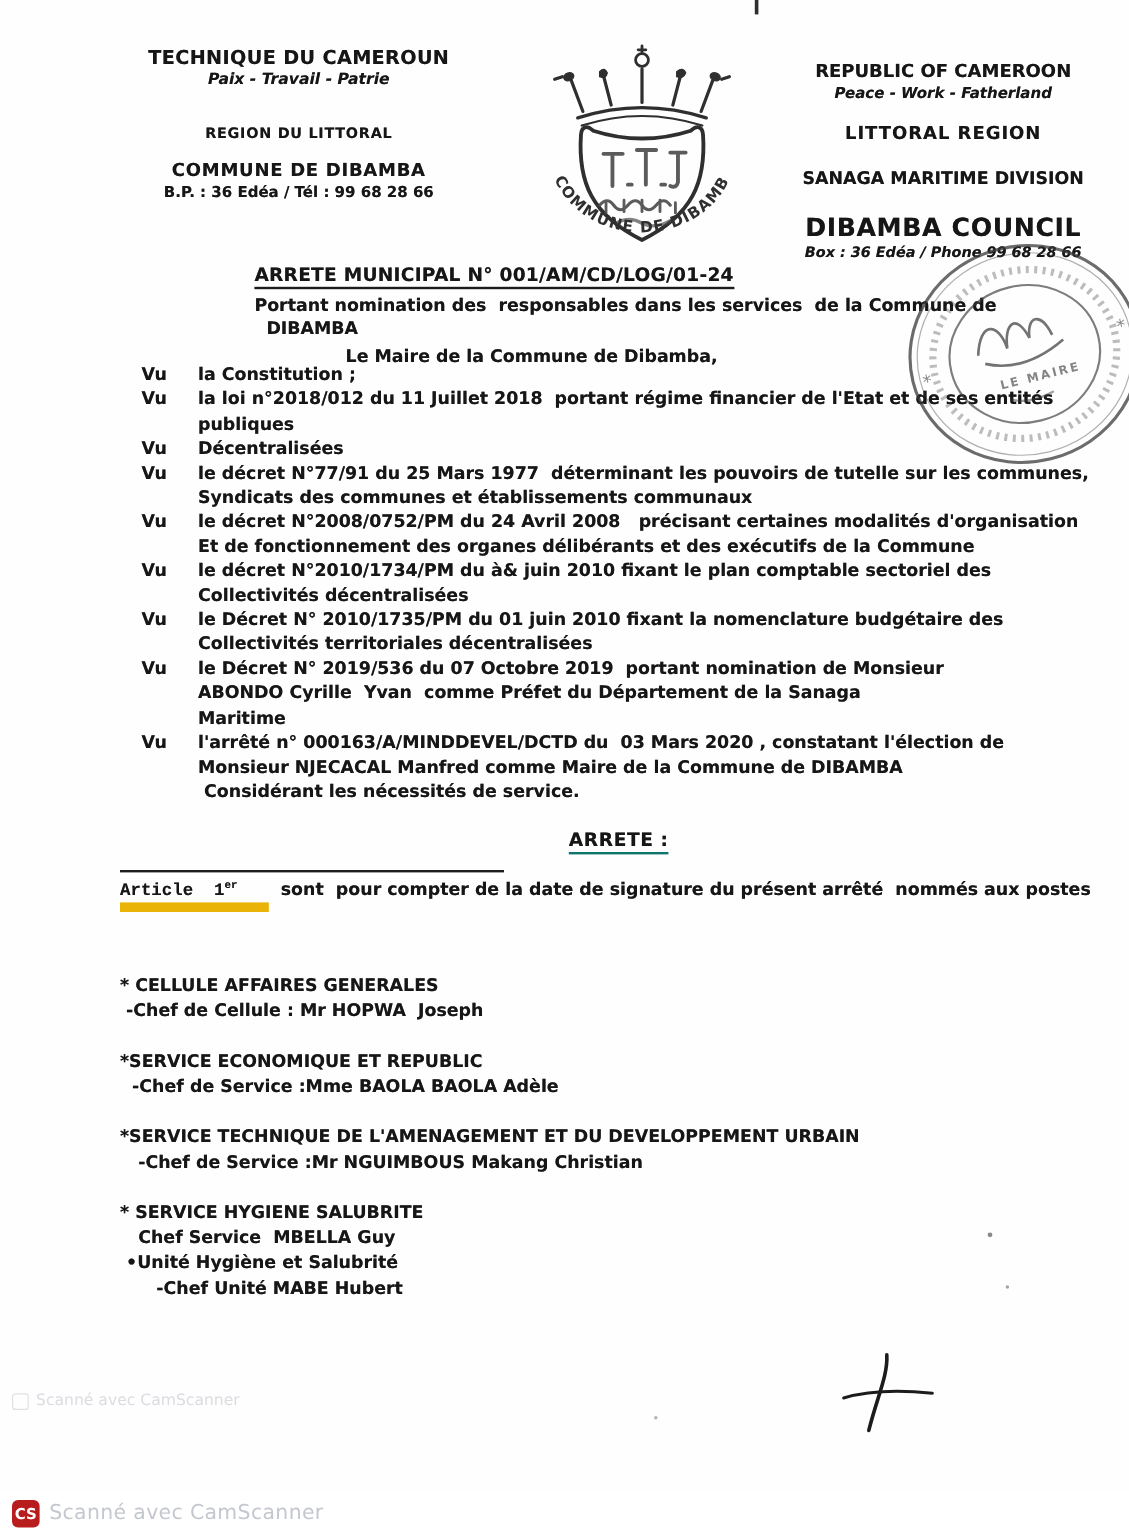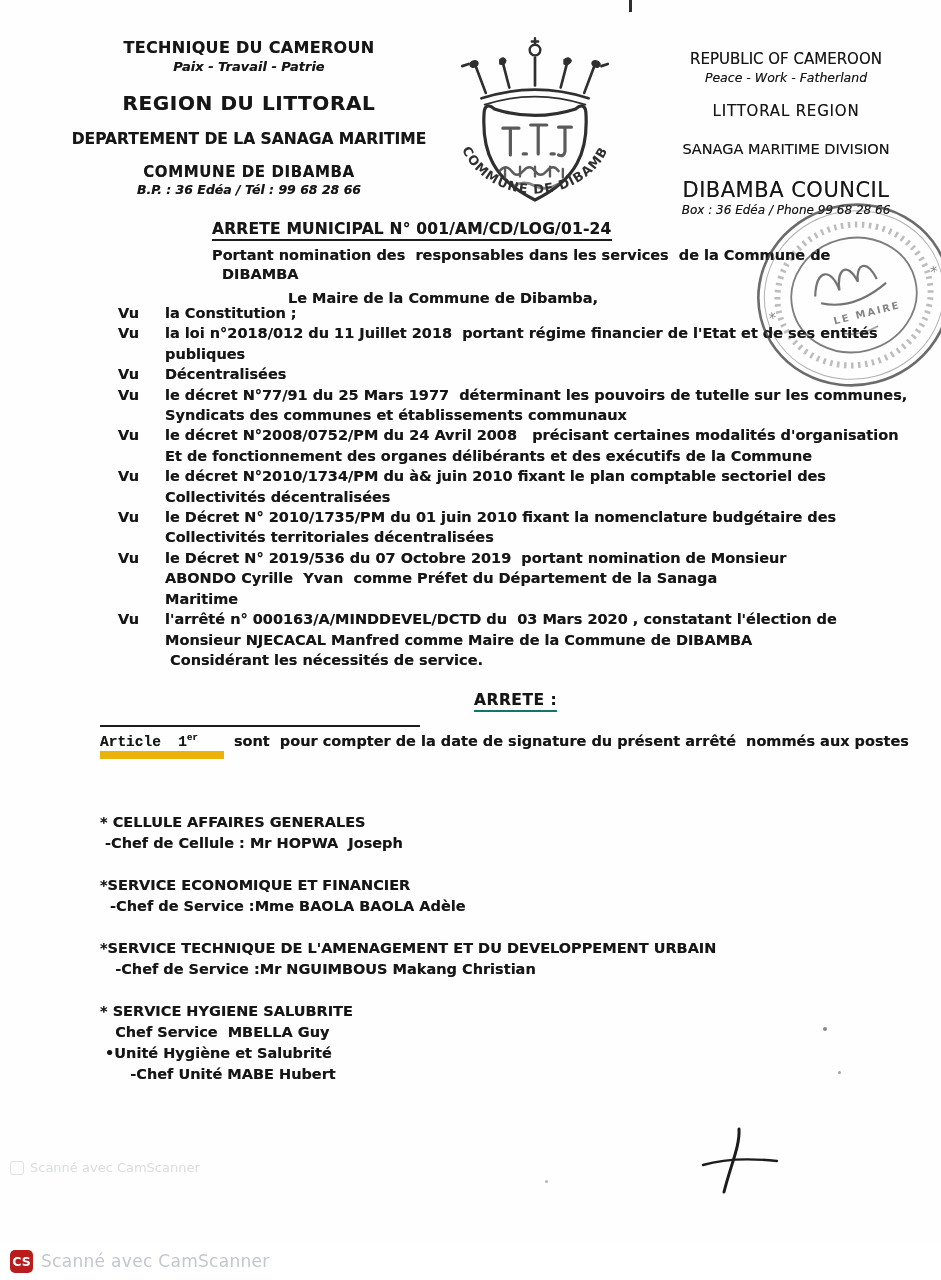--- a/index.html
+++ b/index.html
@@ -7,26 +7,26 @@
     position:relative;width:941px;height:1280px;margin:0 auto;
     background:#fefefe;overflow:hidden;
     font-family:"DejaVu Sans",sans-serif;color:#161616;
   }
   .ink{text-shadow:0 0 .5px rgba(10,10,10,.55);}
 
   
   .header-left{position:absolute;left:58px;top:38px;width:382px;text-align:center;font-weight:bold;}
   .hl-country{font-size:16px;letter-spacing:.3px;}
   .hl-motto{font-size:13px;font-style:italic;margin-top:2px;}
-  .hl-region{font-size:20px;margin-top:17px;letter-spacing:.6px;}
+  .hl-region{font-size:12px;margin-top:30px;letter-spacing:.6px;}
   .hl-dept{font-size:15.5px;margin-top:15px;}
   .hl-commune{font-size:15px;margin-top:15px;letter-spacing:.6px;}
-  .hl-contact{font-size:12.5px;font-style:italic;margin-top:1px;}
-
-  .header-right{position:absolute;left:638px;top:50px;width:296px;text-align:center;font-weight:normal;}
+  .hl-contact{font-size:12.5px;margin-top:1px;}
+
+  .header-right{position:absolute;left:638px;top:50px;width:296px;text-align:center;font-weight:bold;}
   .hr-country{font-size:15px;}
   .hr-motto{font-size:12.5px;font-style:italic;margin-top:2px;}
   .hr-region{font-size:15px;margin-top:17px;letter-spacing:.8px;}
   .hr-dept{font-size:14.5px;margin-top:21px;}
   .hr-commune{font-size:21px;margin-top:21px;letter-spacing:.5px;}
   .hr-contact{font-size:12px;font-style:italic;margin-top:1px;white-space:nowrap;}
 
   .emblem{position:absolute;left:448px;top:34px;width:174px;height:182px;}
 
   
@@ -78,21 +78,20 @@
 </style>
 </head>
 <body>
 
 <div class="page">
 
   <div class="header-left ink">
     <div class="hl-country">TECHNIQUE DU CAMEROUN</div>
     <div class="hl-motto">Paix - Travail - Patrie</div>
     <div class="hl-region">REGION  DU LITTORAL</div>
-    <div class="hl-dept">DEPARTEMENT DE LA SANAGA MARITIME</div>
     <div class="hl-commune">COMMUNE DE DIBAMBA</div>
     <div class="hl-contact">B.P. : 36  Edéa / Tél : 99 68 28 66</div>
   </div>
 
   <div class="header-right ink">
     <div class="hr-country">REPUBLIC OF CAMEROON</div>
     <div class="hr-motto">Peace - Work - Fatherland</div>
     <div class="hr-region">LITTORAL REGION</div>
     <div class="hr-dept">SANAGA MARITIME DIVISION</div>
     <div class="hr-commune">DIBAMBA COUNCIL</div>
@@ -265,21 +264,21 @@
             <div class="service-line">* CELLULE AFFAIRES GENERALES</div>
 
             <div class="service-line"> -Chef de Cellule : Mr HOPWA  Joseph</div>
 
         </div>
       </div>
 
       <div class="service">
         <div>
 
-            <div class="service-line">*SERVICE ECONOMIQUE ET FINANCIER</div>
+            <div class="service-line">*SERVICE ECONOMIQUE ET REPUBLIC</div>
 
             <div class="service-line">  -Chef de Service :Mme BAOLA BAOLA Adèle</div>
 
         </div>
       </div>
 
       <div class="service">
         <div>
 
             <div class="service-line">*SERVICE TECHNIQUE DE L'AMENAGEMENT ET DU DEVELOPPEMENT URBAIN</div>

